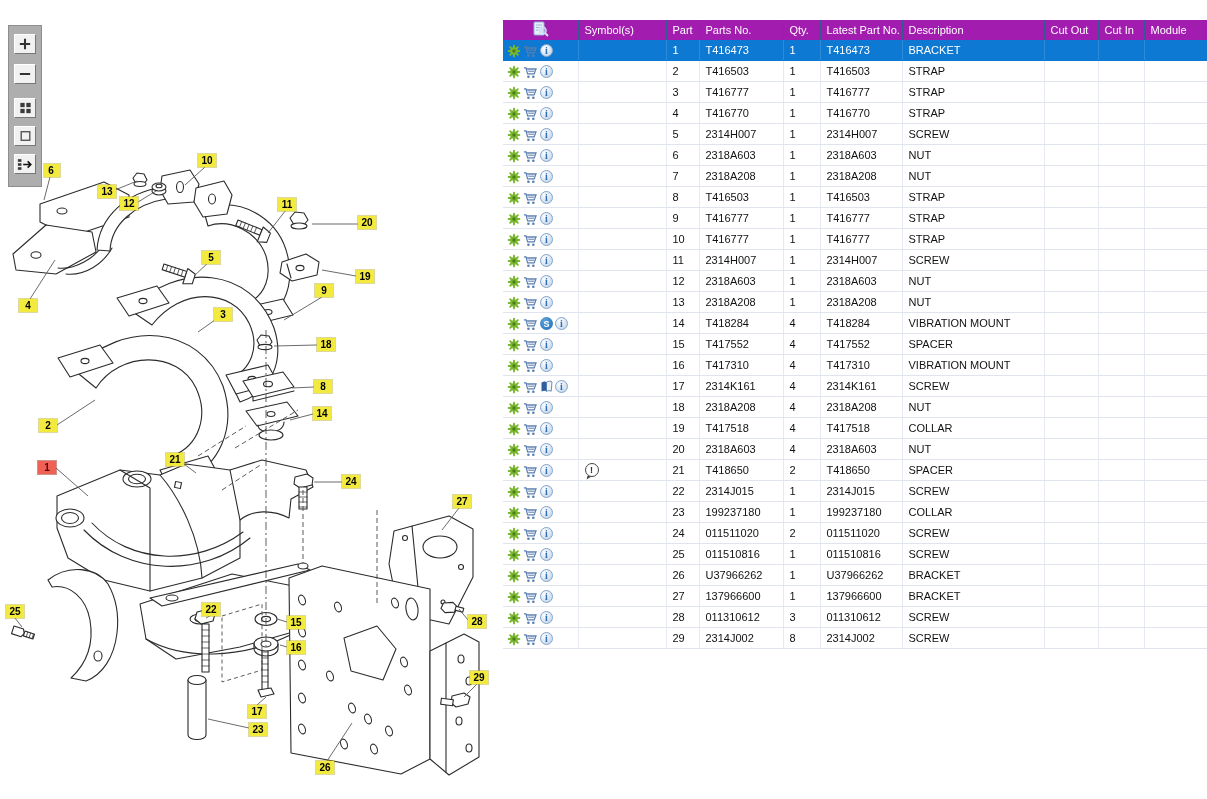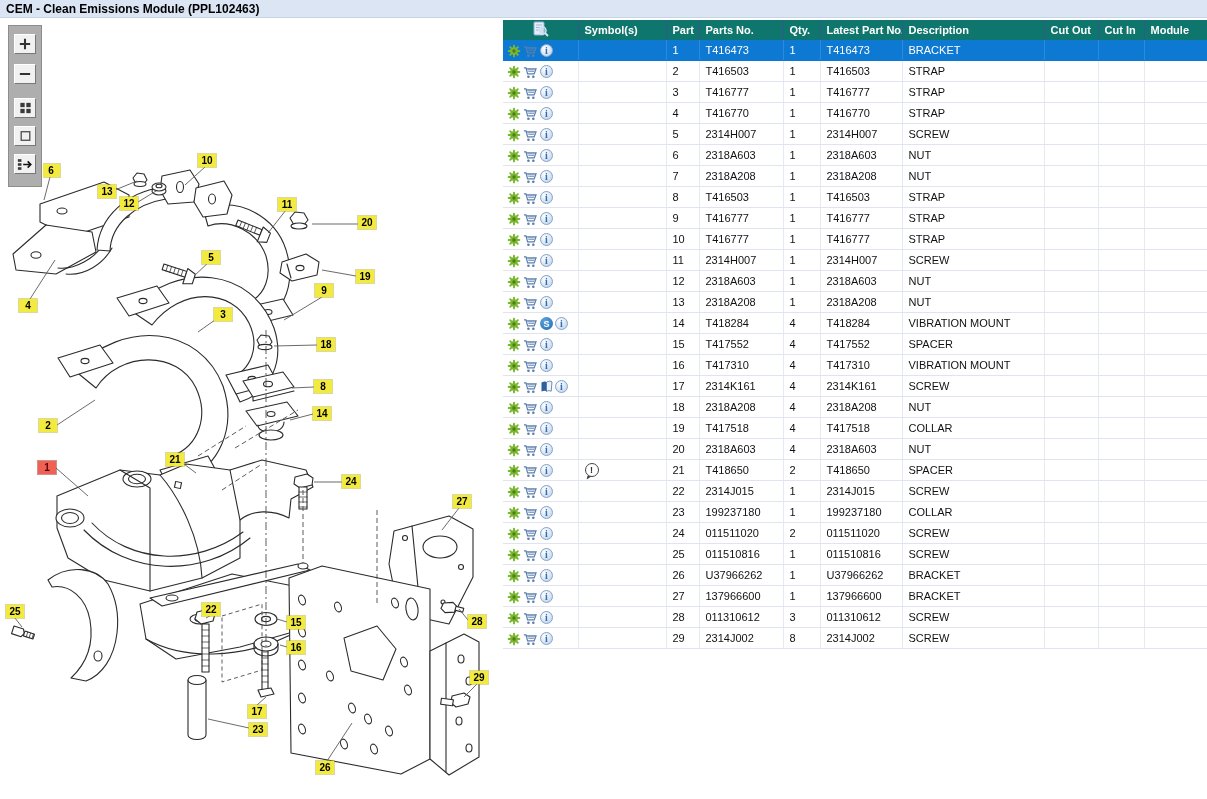--- a/index.html
+++ b/index.html
@@ -23,21 +23,21 @@
         color:#000;font-size:10px;font-weight:bold;line-height:13px;text-align:center;
         box-shadow:0 0 0 1px rgba(180,170,40,.45);}
   .chip.hl{background:#ef6155;color:#5c0000;box-shadow:0 0 0 1px rgba(160,40,30,.5);}
   
   .watermark{position:absolute;left:549px;top:380px;font-size:29px;font-weight:bold;
              color:#3f69a0;letter-spacing:9px;opacity:.88;z-index:40;white-space:nowrap;
              text-shadow:1px 1px 0 #b9c9de;pointer-events:none;}
   
   .right-pane{position:absolute;left:503px;top:20px;width:704px;}
   table.parts{border-collapse:collapse;table-layout:fixed;width:704px;font-size:11px;color:#111;}
-  table.parts th{background:#0f766e;color:#fff;font-weight:700;text-align:left;
+  table.parts th{background:#a21caf;color:#fff;font-weight:400;text-align:left;
                  height:20px;padding:0 0 0 6px;border-right:1px solid #33588f;
                  white-space:nowrap;overflow:hidden;cursor:pointer;}
   table.parts th.c-icons{padding:0;text-align:center;}
   table.parts td{height:19px;border-bottom:1px solid #dfe4ee;border-right:1px solid #e6e9f1;
                  padding:0 0 0 6px;white-space:nowrap;overflow:hidden;background:#fff;}
   table.parts td.c-icons{padding:1px 0 0 4px;}
   tr.sel td{background:#0d79d2;color:#fff;border-bottom-color:#0d79d2;border-right-color:#2b8ad9;}
   
   .ic{display:inline-flex;align-items:center;justify-content:center;vertical-align:middle;
       margin-right:2px;cursor:pointer;}
@@ -52,21 +52,20 @@
       border-radius:50%;background:#fff;color:#333;font-size:9px;font-weight:bold;
       align-items:center;justify-content:center;cursor:pointer;}
   .bubble::after{content:"";position:absolute;left:1px;bottom:-4px;width:0;height:0;
       border-left:4px solid #444;border-bottom:4px solid transparent;transform:rotate(12deg);}
 </style>
 </head>
 <body>
 
 <div class="app">
 
-  <div class="titlebar">CEM - Clean Emissions Module (PPL102463)</div>
 
   <div class="left-pane">
     <svg id="diagram-svg" width="497" height="781" viewBox="0 0 497 781">
       <g stroke="#2b2b2b" fill="#fff" stroke-width="1.1" stroke-linejoin="round" stroke-linecap="round">
 
         <path d="M40 186 L104 164 L129 177 L129 199 L70 219 L40 204 Z"></path>
         <ellipse cx="62" cy="193" rx="5" ry="3"></ellipse>
         <path d="M13 236 L46 207 L92 214 L96 234 L56 256 L16 252 Z"></path>
         <ellipse cx="36" cy="237" rx="5" ry="3.2"></ellipse>
         <path d="M58 250 C75 252 95 240 104 226 M66 256 C85 258 103 246 112 230" fill="none"></path>

